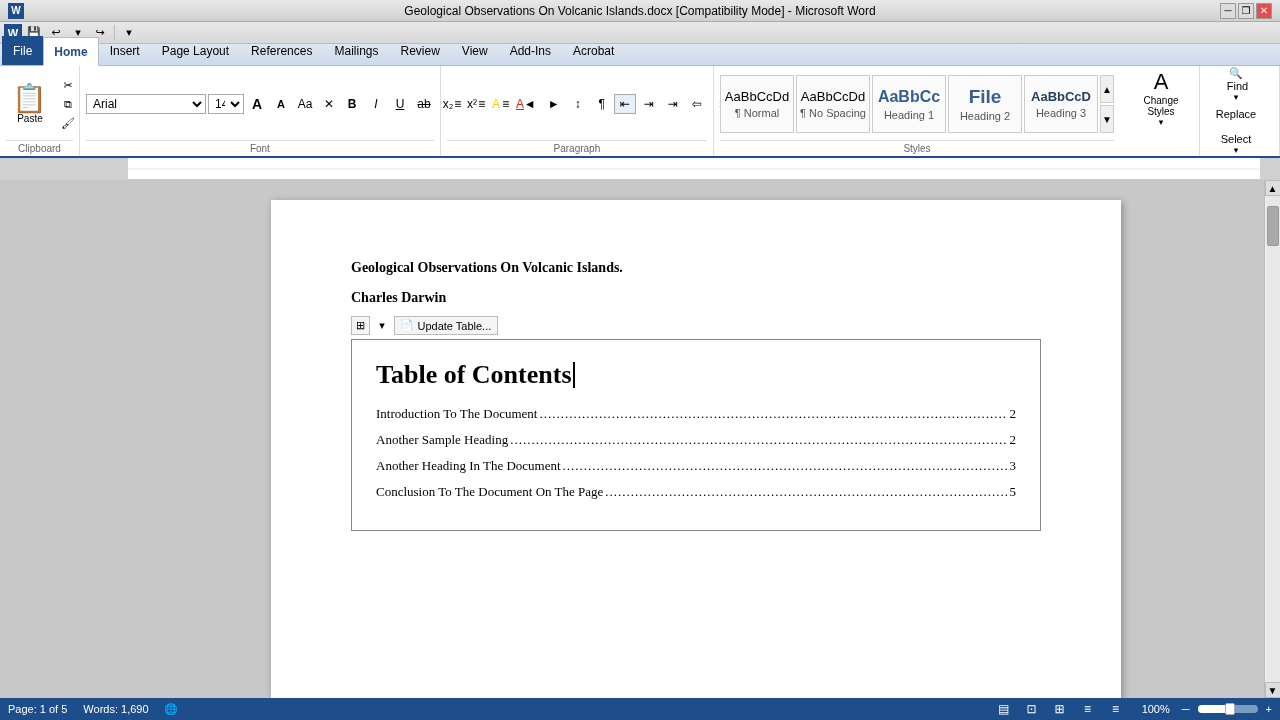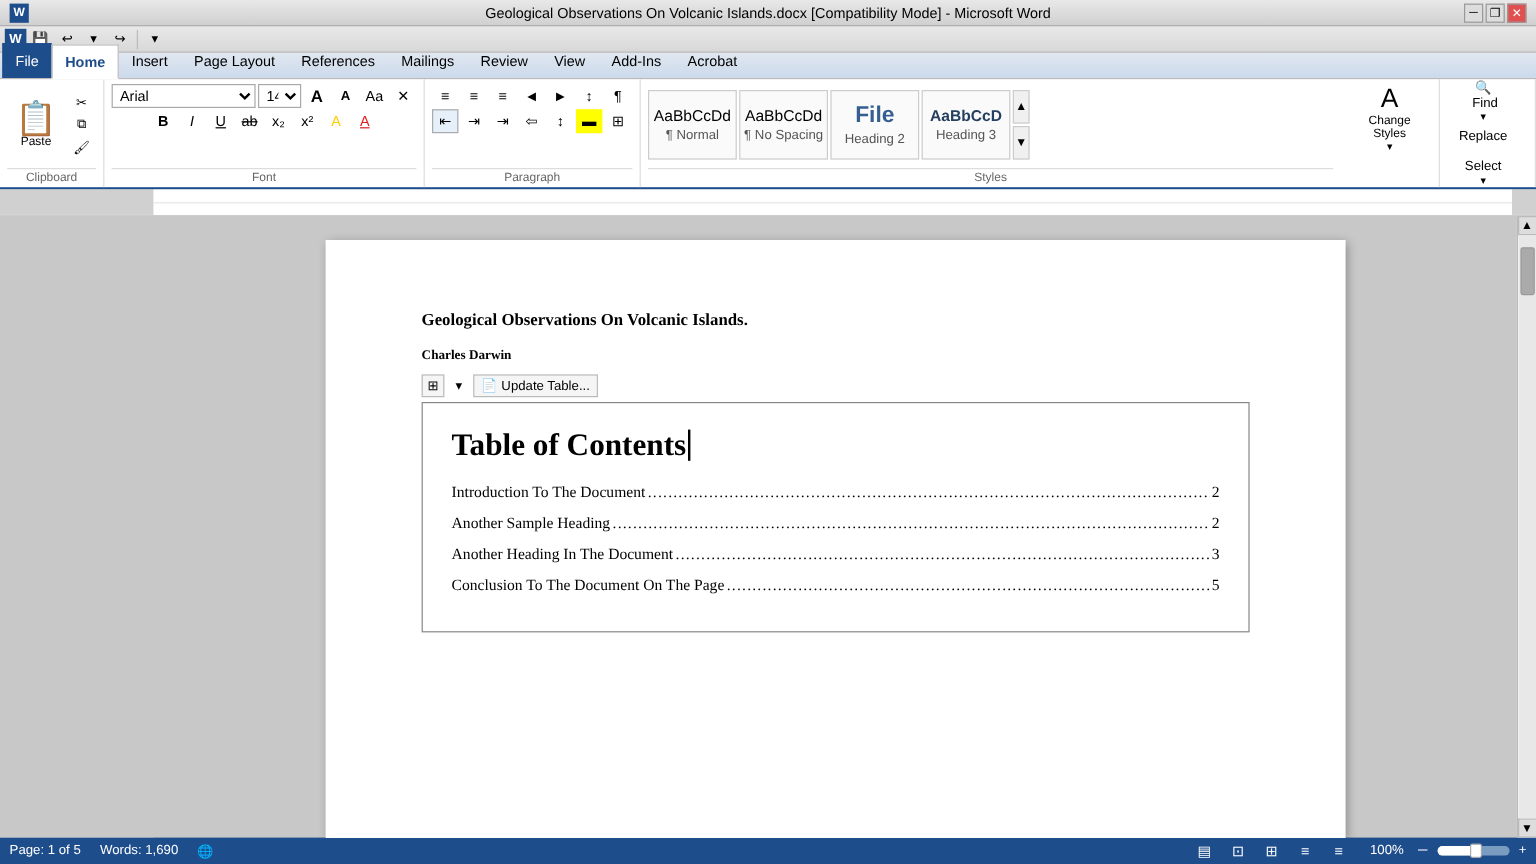--- a/index.html
+++ b/index.html
@@ -107,21 +107,21 @@
     }
     .paste-icon { font-size: 28px; line-height: 1; }
     .small-btns { display: flex; flex-direction: column; gap: 1px; }
     .small-ribbon-btn {
       width: 24px; height: 18px;
       display: flex; align-items: center; justify-content: center;
       cursor: pointer; border: 1px solid transparent; font-size: 11px;
     }
 
     
-    .font-group-content { flex-direction: column; gap: 1px; }
+    .font-group-content { flex-direction: row; gap: 1px; }
     .font-row { display: flex; align-items: center; gap: 2px; }
     .font-select {
       width: 120px; height: 20px; font-size: 12px;
       border: 1px solid #aaa; background: #fff;
       padding: 0 2px;
     }
     .font-size-select {
       width: 36px; height: 20px; font-size: 12px;
       border: 1px solid #aaa; background: #fff;
       padding: 0 2px;
@@ -225,21 +225,21 @@
       position: relative;
     }
 
     .doc-title {
       font-size: 14px;
       font-weight: bold;
       font-family: 'Times New Roman', Times, serif;
       margin-bottom: 14px;
     }
     .doc-author {
-      font-size: 11px;
+      font-size: 14px;
       font-weight: bold;
       font-family: 'Times New Roman', Times, serif;
       margin-bottom: 8px;
     }
 
     
     #toc-toolbar {
       display: flex;
       align-items: center;
       gap: 4px;
@@ -449,20 +449,24 @@
 
   <div id="styles-group">
     <div id="styles-content">
       <div class="style-box">
         <div class="style-preview" style="font-size:13px;">AaBbCcDd</div>
         <div class="style-label">¶ Normal</div>
       </div>
       <div class="style-box">
         <div class="style-preview" style="font-size:13px;">AaBbCcDd</div>
         <div class="style-label">¶ No Spacing</div>
+      </div>
+      <div class="style-box">
+        <div class="style-preview" style="font-size:16px;color:#365f91;font-weight:bold;">AaBbCc</div>
+        <div class="style-label">Heading 1</div>
       </div>
       <div class="style-box">
         <div class="style-preview" style="font-size:19px;color:#365f91;font-weight:bold;">File</div>
         <div class="style-label">Heading 2</div>
       </div>
       <div class="style-box">
         <div class="style-preview" style="font-size:13px;color:#243f60;font-weight:bold;">AaBbCcD</div>
         <div class="style-label">Heading 3</div>
       </div>
       <div style="display:flex;flex-direction:column;gap:2px;align-self:center;">

